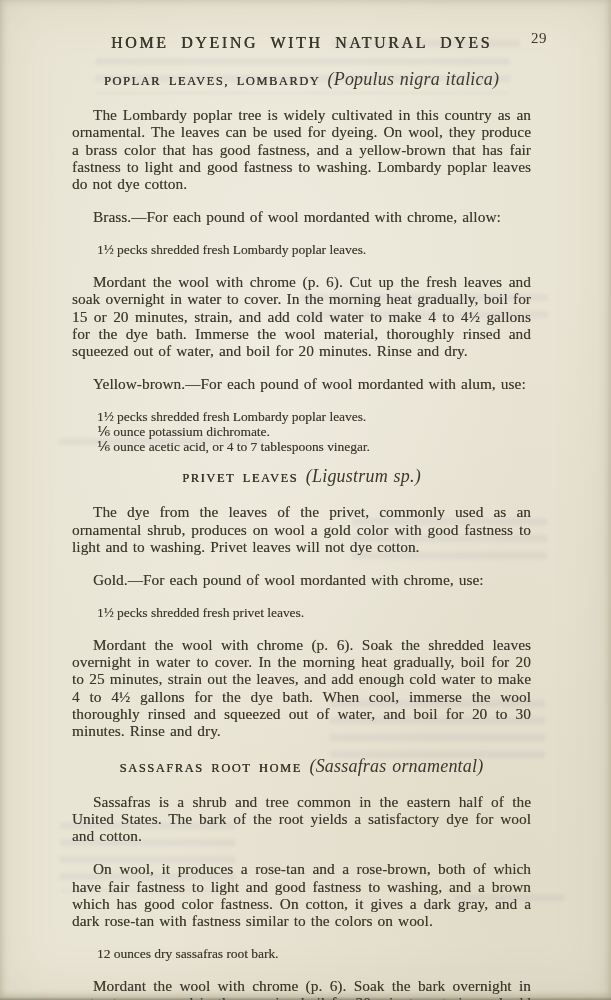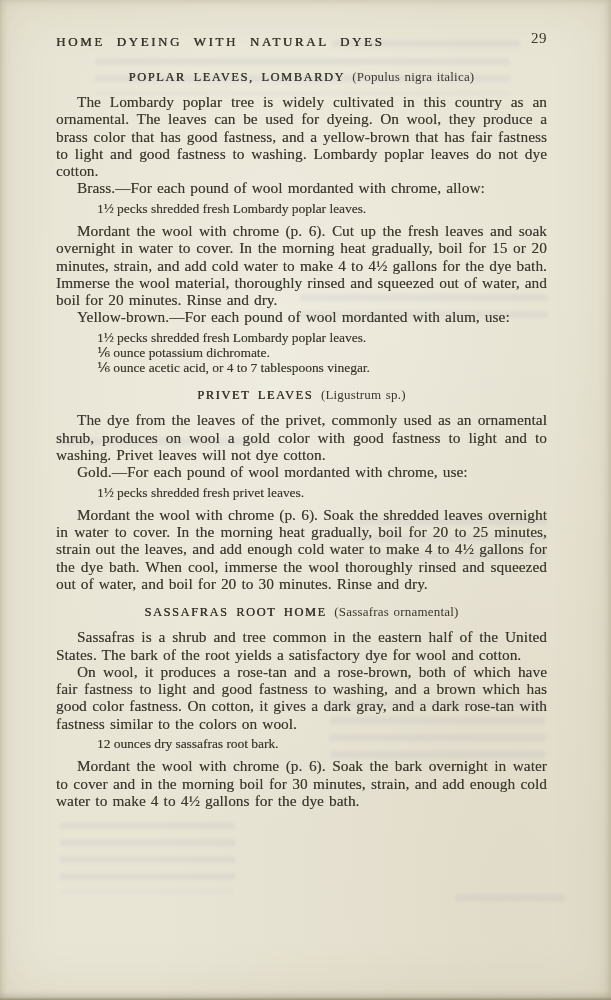--- a/index.html
+++ b/index.html
@@ -35,21 +35,22 @@
     pointer-events: none;
   }
   .running-head {
     position: relative;
     height: 22px;
     margin-bottom: 13px;
   }
   .running-title {
     position: absolute;
     left: 0; right: 0;
-    font-size: 13px;
+    text-align: center;
+    font-size: 16px;
     letter-spacing: 2.6px;
     word-spacing: 6px;
     text-shadow: 0.4px 0 0 currentColor;
     white-space: nowrap;
   }
   .page-num {
     position: absolute;
     right: 0; top: -4px;
     font-size: 15px;
     letter-spacing: 0.5px;
@@ -58,27 +59,28 @@
     margin: 12px 0 8px 0;
     text-align: center;
     font-size: 12.4px;
     font-weight: normal;
     letter-spacing: 1.6px;
     word-spacing: 3px;
     text-shadow: 0.35px 0 0 currentColor;
     white-space: nowrap;
   }
   .sec-head .latin {
-    font-size: 13px;
+    font-style: italic;
+    font-size: 18px;
     letter-spacing: 0.2px;
     word-spacing: 1px;
     text-shadow: none;
   }
   .body-par {
-    margin: 0;
+    margin: 16px;
     font-size: 15.2px;
     line-height: 17.3px;
     text-align: justify;
     text-indent: 21px;
     word-spacing: 1.2px;
     letter-spacing: 0.1px;
     text-shadow: 0.25px 0 0 rgba(58,55,44,0.55);
   }
   .recipe-list {
     margin: 4px 0 6px 41px;

